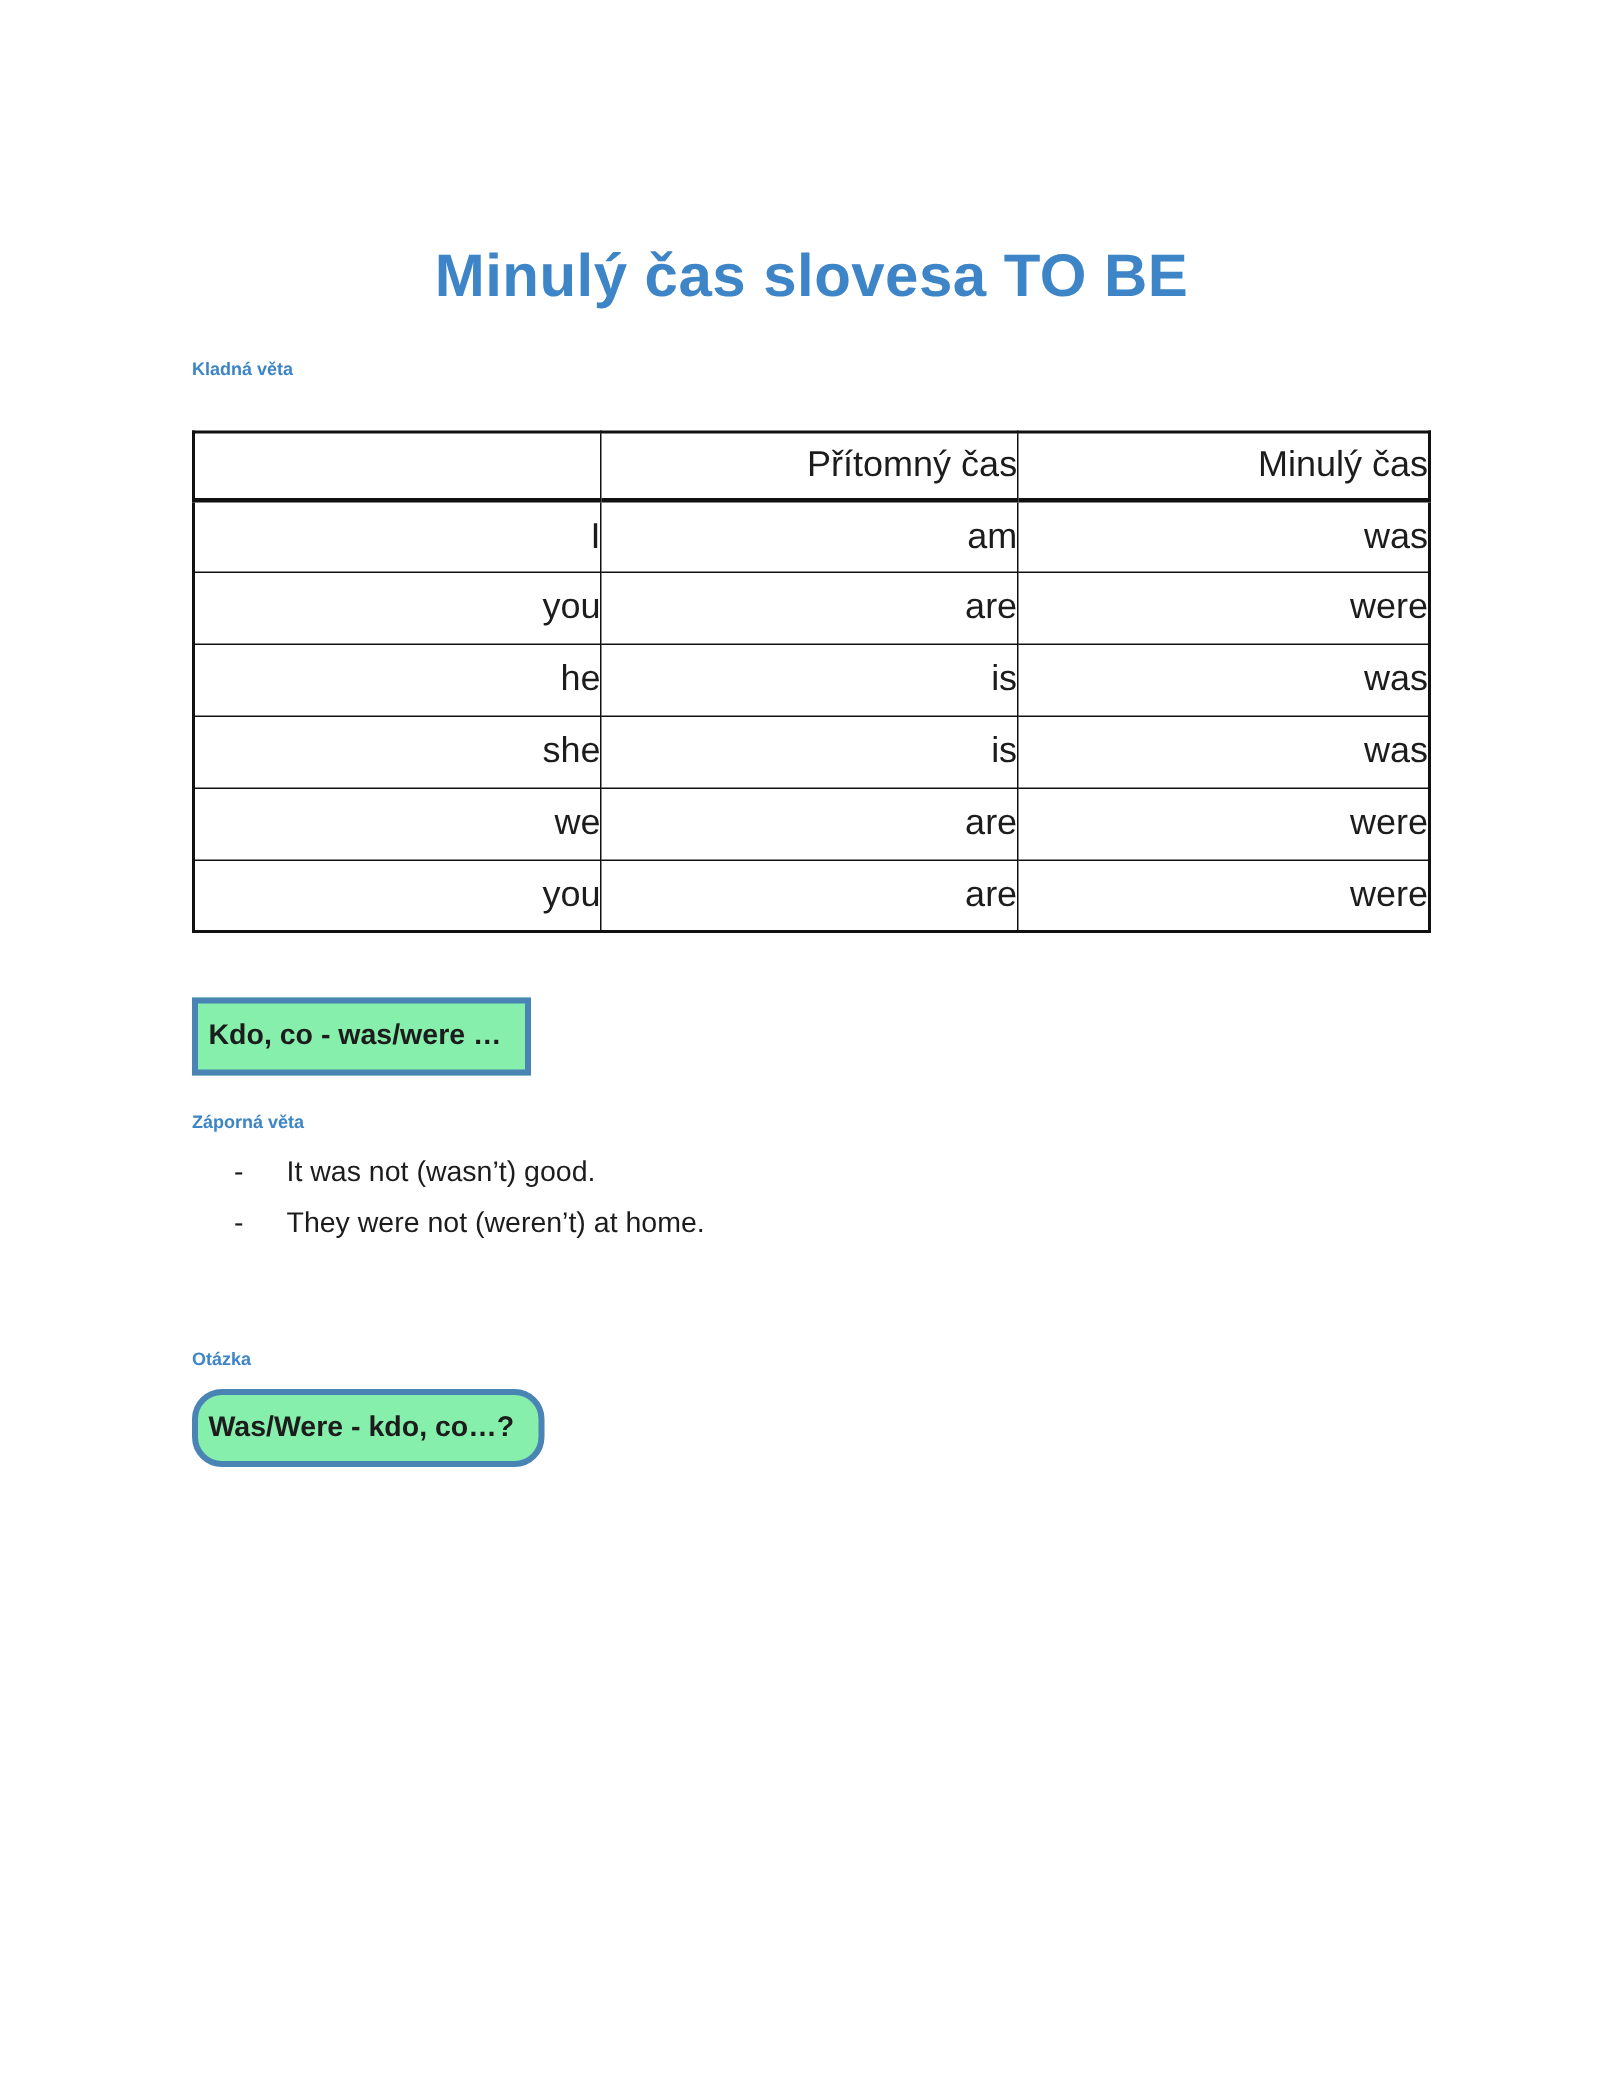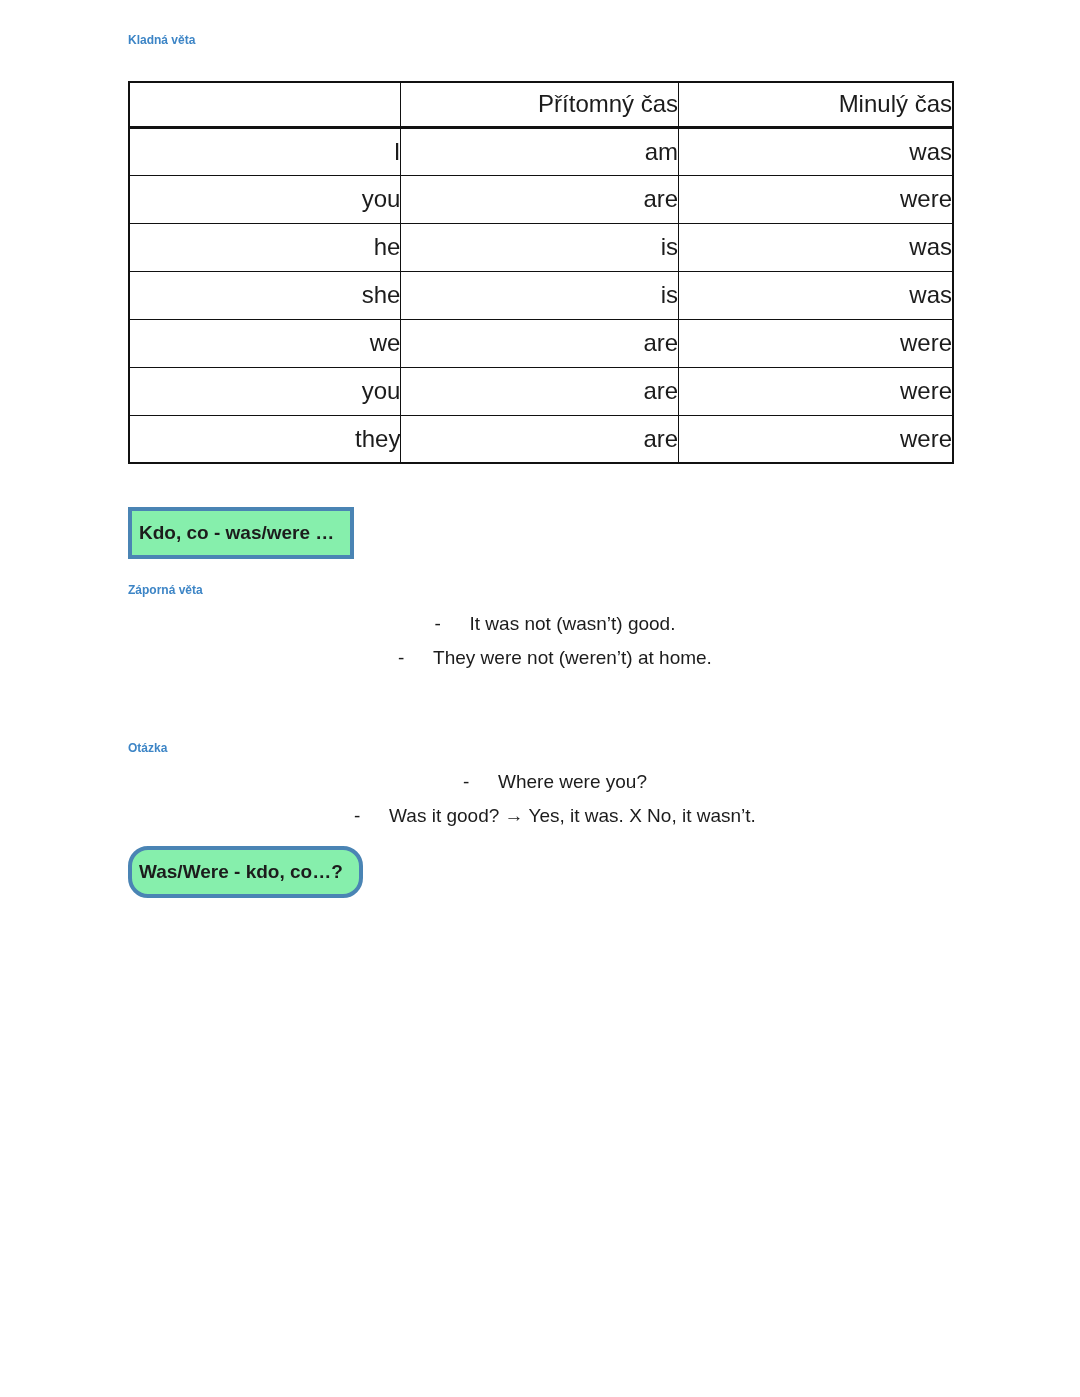--- a/index.html
+++ b/index.html
@@ -86,34 +86,34 @@
   .dash-list {
     list-style: none;
     margin: 10px 0 0 0;
     padding: 0 0 0 28px;
   }
   .dash-list li {
     display: flex;
     align-items: baseline;
     font-size: 19px;
     line-height: 34px;
-    justify-content: center;
   }
   .dash-list .dash-marker {
     flex: 0 0 35px;
   }
   .dash-list .dash-marker::before {
     content: "-";
   }
 </style>
 </head>
 <body>
 
 <div class="page">
 
+  <h1 class="title">Minulý čas slovesa TO BE</h1>
 
   <section>
     <h2 class="section-heading heading-affirmative">Kladná věta</h2>
 
     <table class="conj-table">
       <thead>
         <tr>
           <th class="col-pronoun"></th>
           <th class="col-present">Přítomný čas</th>
           <th class="col-past">Minulý čas</th>
@@ -143,25 +143,20 @@
         <tr>
           <td>we</td>
           <td>are</td>
           <td>were</td>
         </tr>
         <tr>
           <td>you</td>
           <td>are</td>
           <td>were</td>
         </tr>
-        <tr>
-          <td>they</td>
-          <td>are</td>
-          <td>were</td>
-        </tr>
       </tbody>
     </table>
 
     <div><div class="note-box note-box-affirmative">
       <span>Kdo, co - was/were …</span>
     </div></div>
   </section>
 
   <section>
     <h2 class="section-heading heading-negative">Záporná věta</h2>
@@ -175,29 +170,19 @@
         <span class="dash-marker"></span>
         <span>They were not (weren’t) at home.</span>
       </li>
     </ul>
 
   </section>
 
   <section>
     <h2 class="section-heading heading-question">Otázka</h2>
 
-    <ul class="dash-list">
-      <li>
-        <span class="dash-marker"></span>
-        <span>Where were you?</span>
-      </li>
-      <li>
-        <span class="dash-marker"></span>
-        <span>Was it good? → Yes, it was. X No, it wasn’t.</span>
-      </li>
-    </ul>
 
     <div><div class="note-box note-box-question">
       <span>Was/Were - kdo, co…?</span>
     </div></div>
   </section>
 
 </div>
 
 </body></html>

